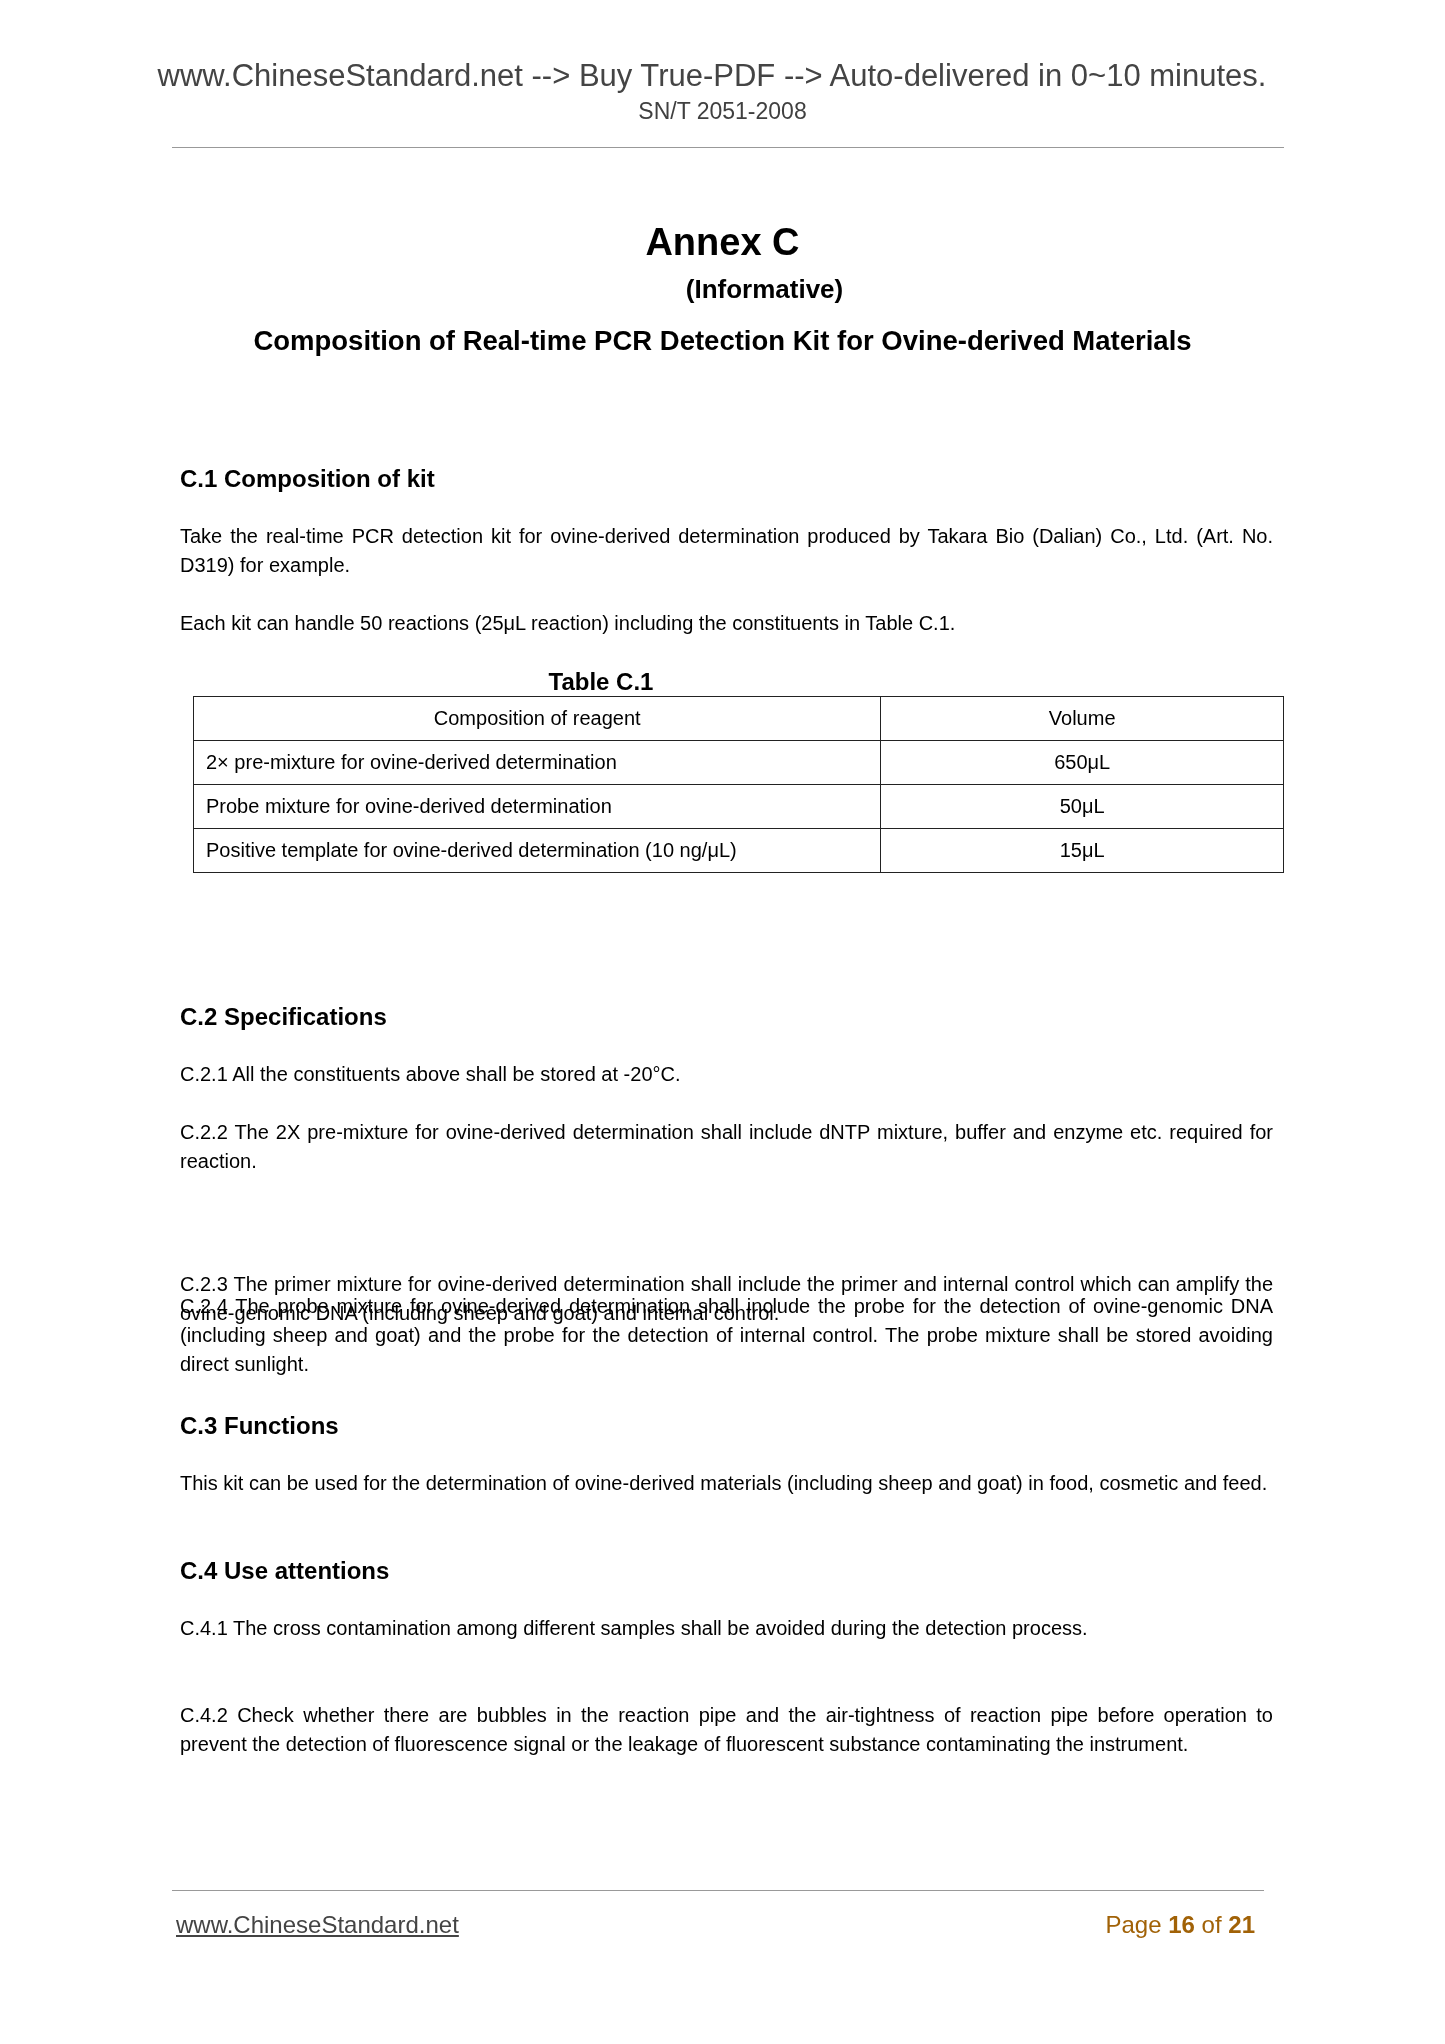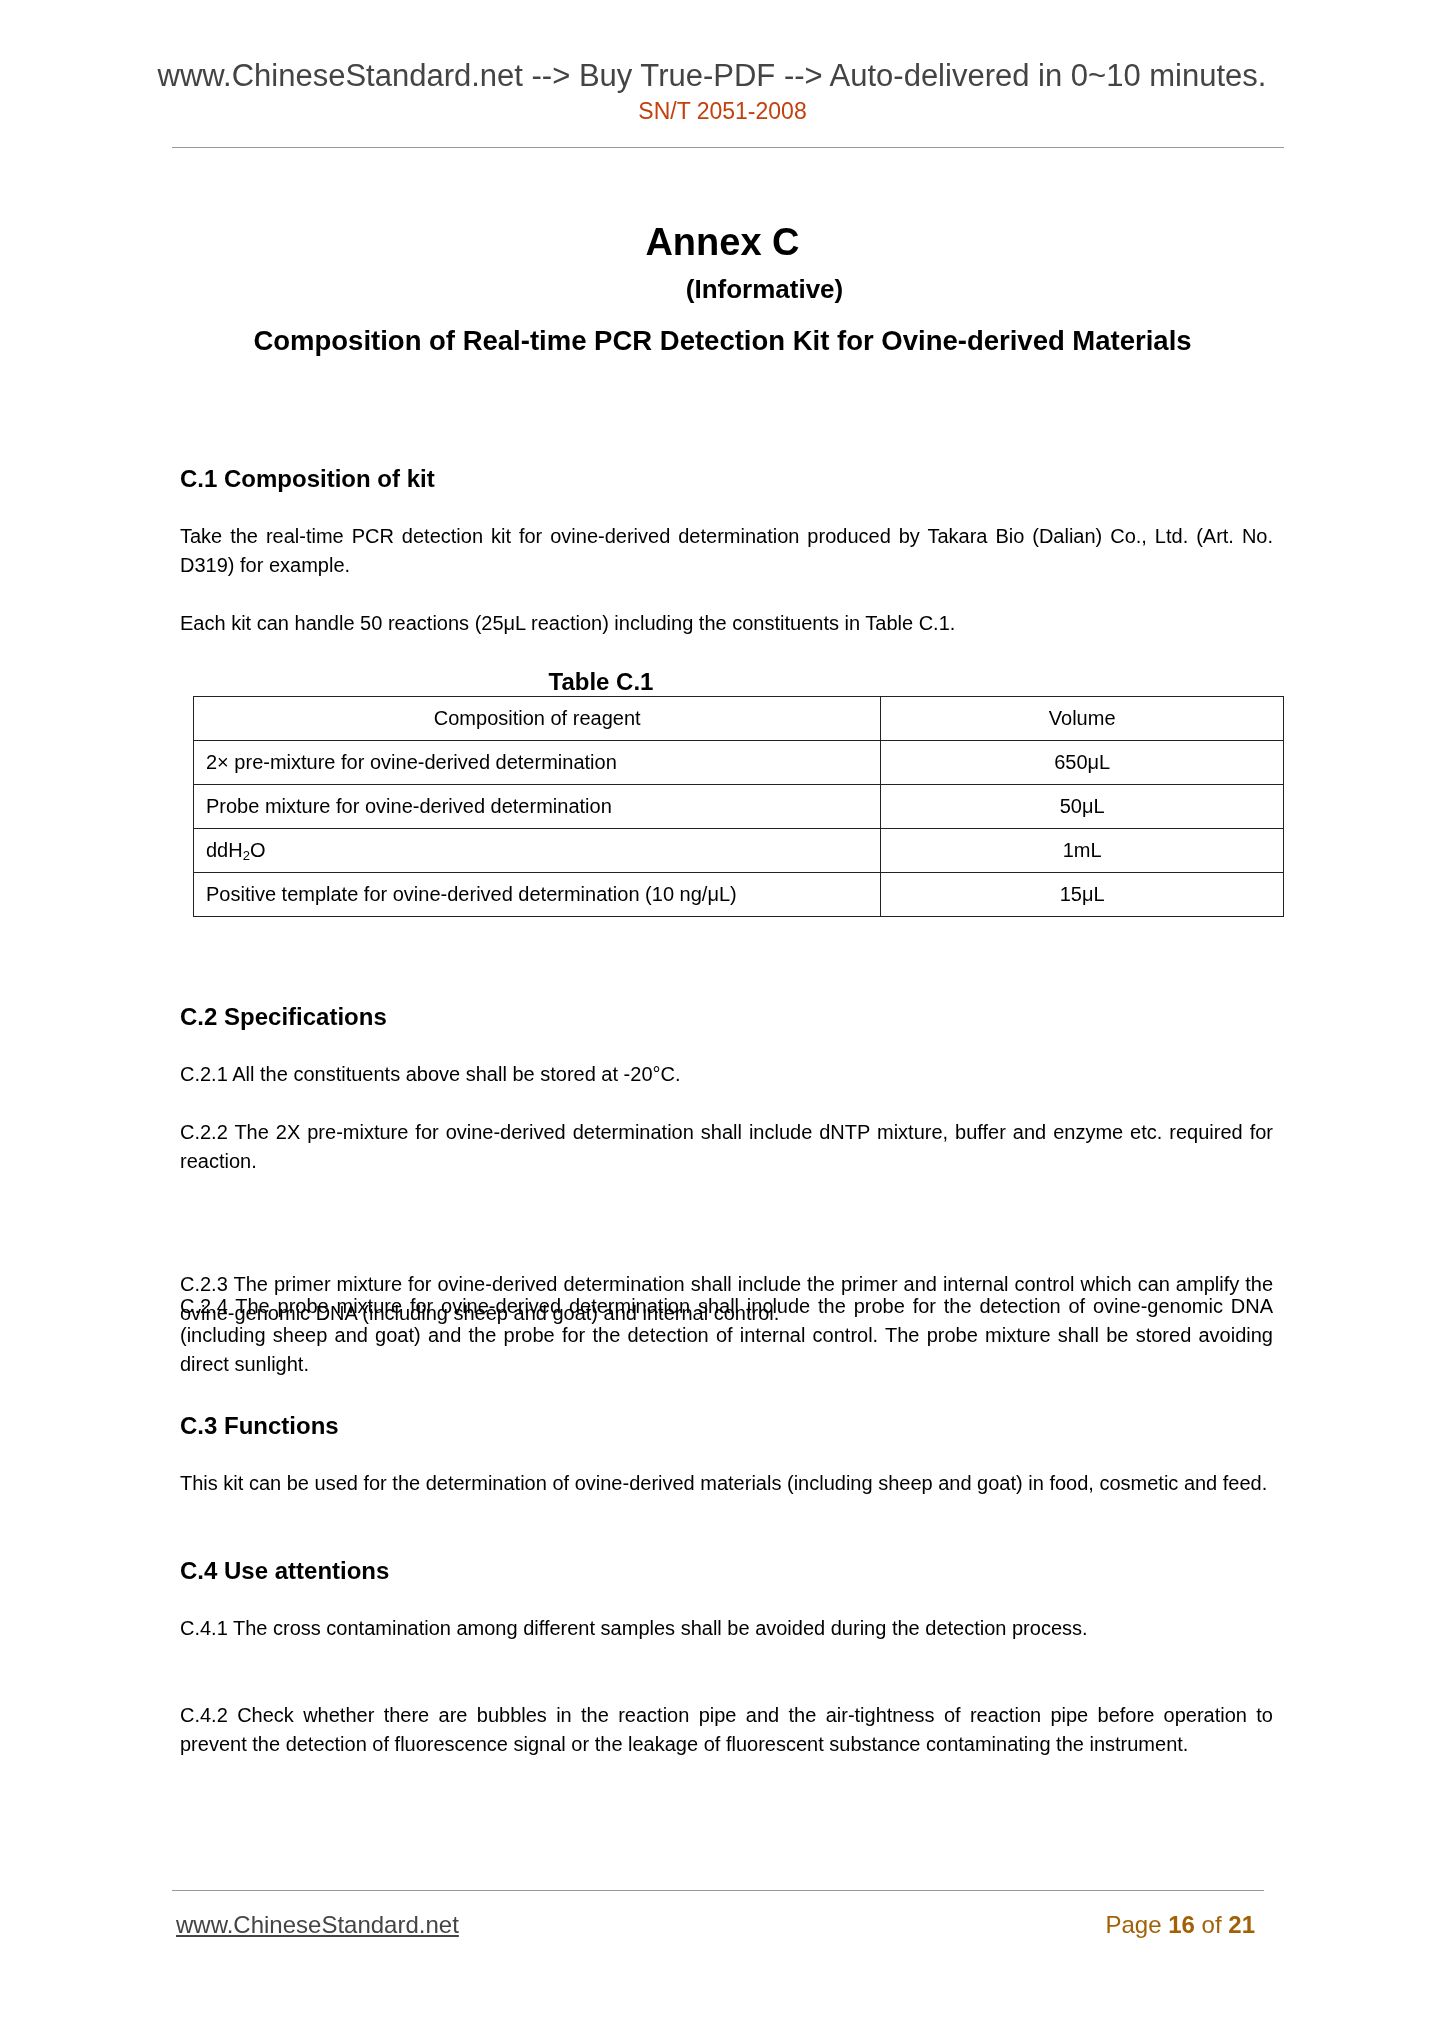--- a/index.html
+++ b/index.html
@@ -1,20 +1,20 @@
 <!DOCTYPE html>
 <html><head>
 <meta charset="utf-8">
 <style>
   html, body { margin: 0; padding: 0; background: #ffffff; }
   body { width: 1445px; height: 2044px; position: relative; overflow: hidden;
          font-family: "Liberation Sans", sans-serif; color: #000; }
   .abs { position: absolute; }
   .hdr-line1 { left: 0; width: 1424px; top: 58px; text-align: center; font-size: 31px; color: #444; line-height: 36px; }
-  .hdr-line2 { left: 0; width: 1445px; top: 98px; text-align: center; font-size: 23px; color: #c2410c; line-height: 26px; }
+  .hdr-line2 { left: 0; width: 1445px; top: 98px; text-align: center; font-size: 23px; color: #404040; line-height: 26px; }
   .rule { height: 0; border-top: 1.5px solid #999; }
   .hdr-rule { left: 172px; width: 1112px; top: 147px; }
   .annex { left: 0; width: 1445px; top: 220px; text-align: center; font-size: 38px; font-weight: bold; line-height: 44px; }
   .informative { left: 0; width: 1445px; top: 274px; text-align: center; font-size: 26px; font-weight: bold; line-height: 30px; margin-left: 42px; }
   .subtitle { left: 0; width: 1445px; top: 325px; text-align: center; font-size: 27.5px; font-weight: bold; line-height: 32px; }
   .h2 { position: absolute; left: 176px; font-size: 24px; font-weight: bold; line-height: 29px; margin: 4px; }
   .p { position: absolute; left: 176px; width: 1093px; font-size: 20px; line-height: 29px; margin: 4px; text-align: justify; }
   .table-caption { left: 0; width: 1154px; top: 668px; text-align: center; font-size: 24px; font-weight: bold; line-height: 28px; padding-left: 24px; }
   table.kit { position: absolute; left: 193px; top: 696px; width: 1091px; border-collapse: collapse; font-size: 20px; }
   table.kit td, table.kit th { border: 1.5px solid #222; height: 43px; padding: 0 12px; font-weight: normal; }
@@ -56,24 +56,20 @@
   </tr>
   <tr>
     <td>2× pre-mixture for ovine-derived determination</td>
     <td class="vol">650μL</td>
   </tr>
   <tr>
     <td>Probe mixture for ovine-derived determination</td>
     <td class="vol">50μL</td>
   </tr>
   <tr>
-    <td><span>ddH</span><sub>2</sub><span>O</span></td>
-    <td class="vol">1mL</td>
-  </tr>
-  <tr>
     <td>Positive template for ovine-derived determination (10 ng/μL)</td>
     <td class="vol">15μL</td>
   </tr>
 </tbody>
   </table>
 
 <h2 class="h2" style="top:998px;">C.2 Specifications</h2>
 <p class="p" style="top:1056px;">C.2.1 All the constituents above shall be stored at -20°C.</p>
 <p class="p" style="top:1114px;">C.2.2 The 2X pre-mixture for ovine-derived determination shall include dNTP mixture, buffer and enzyme etc. required for reaction.</p>
 <p class="p" style="top:1266px;">C.2.3 The primer mixture for ovine-derived determination shall include the primer and internal control which can amplify the ovine-genomic DNA (including sheep and goat) and internal control.</p>

